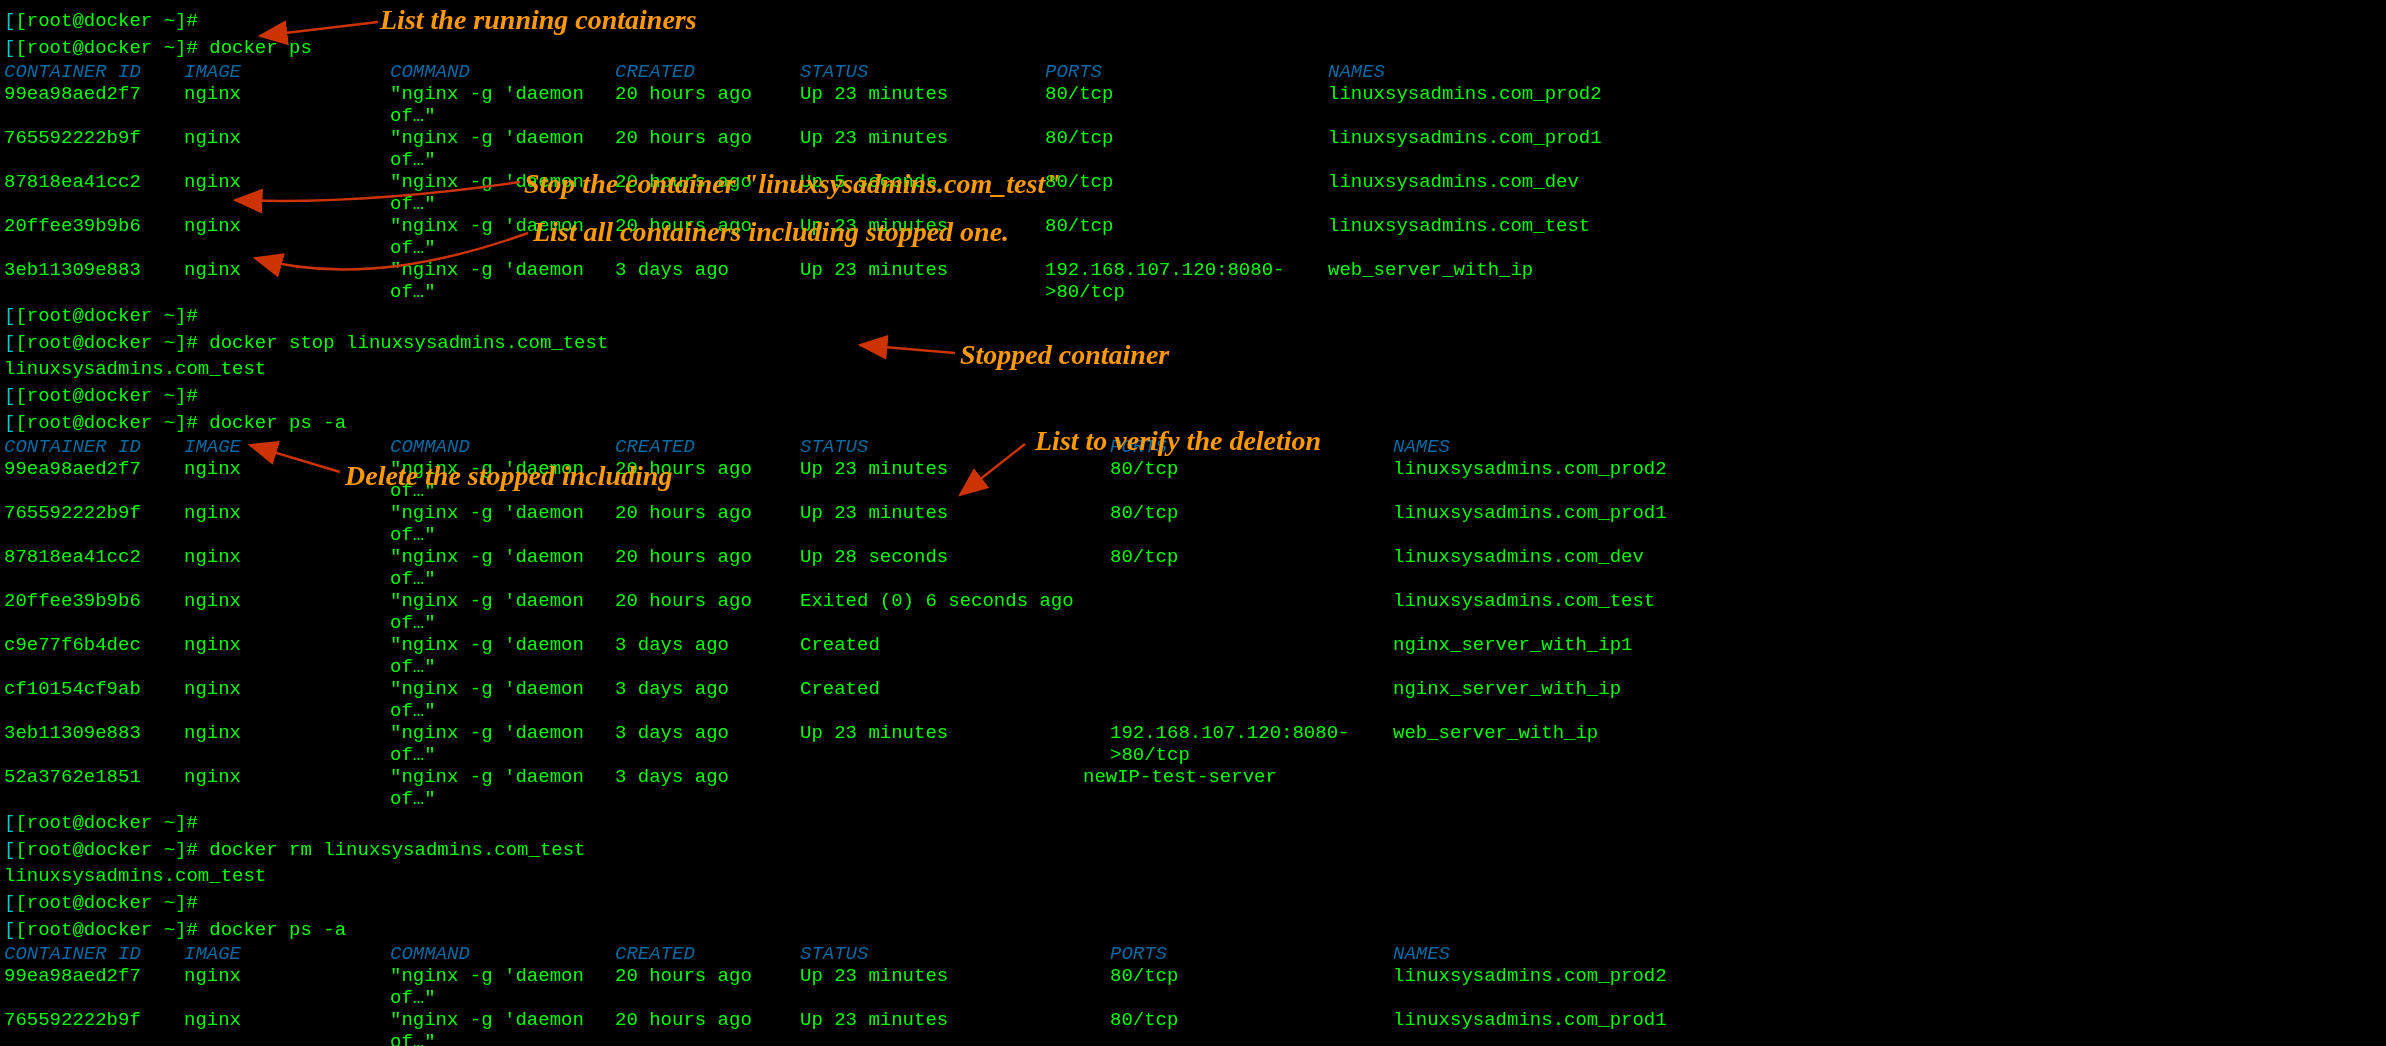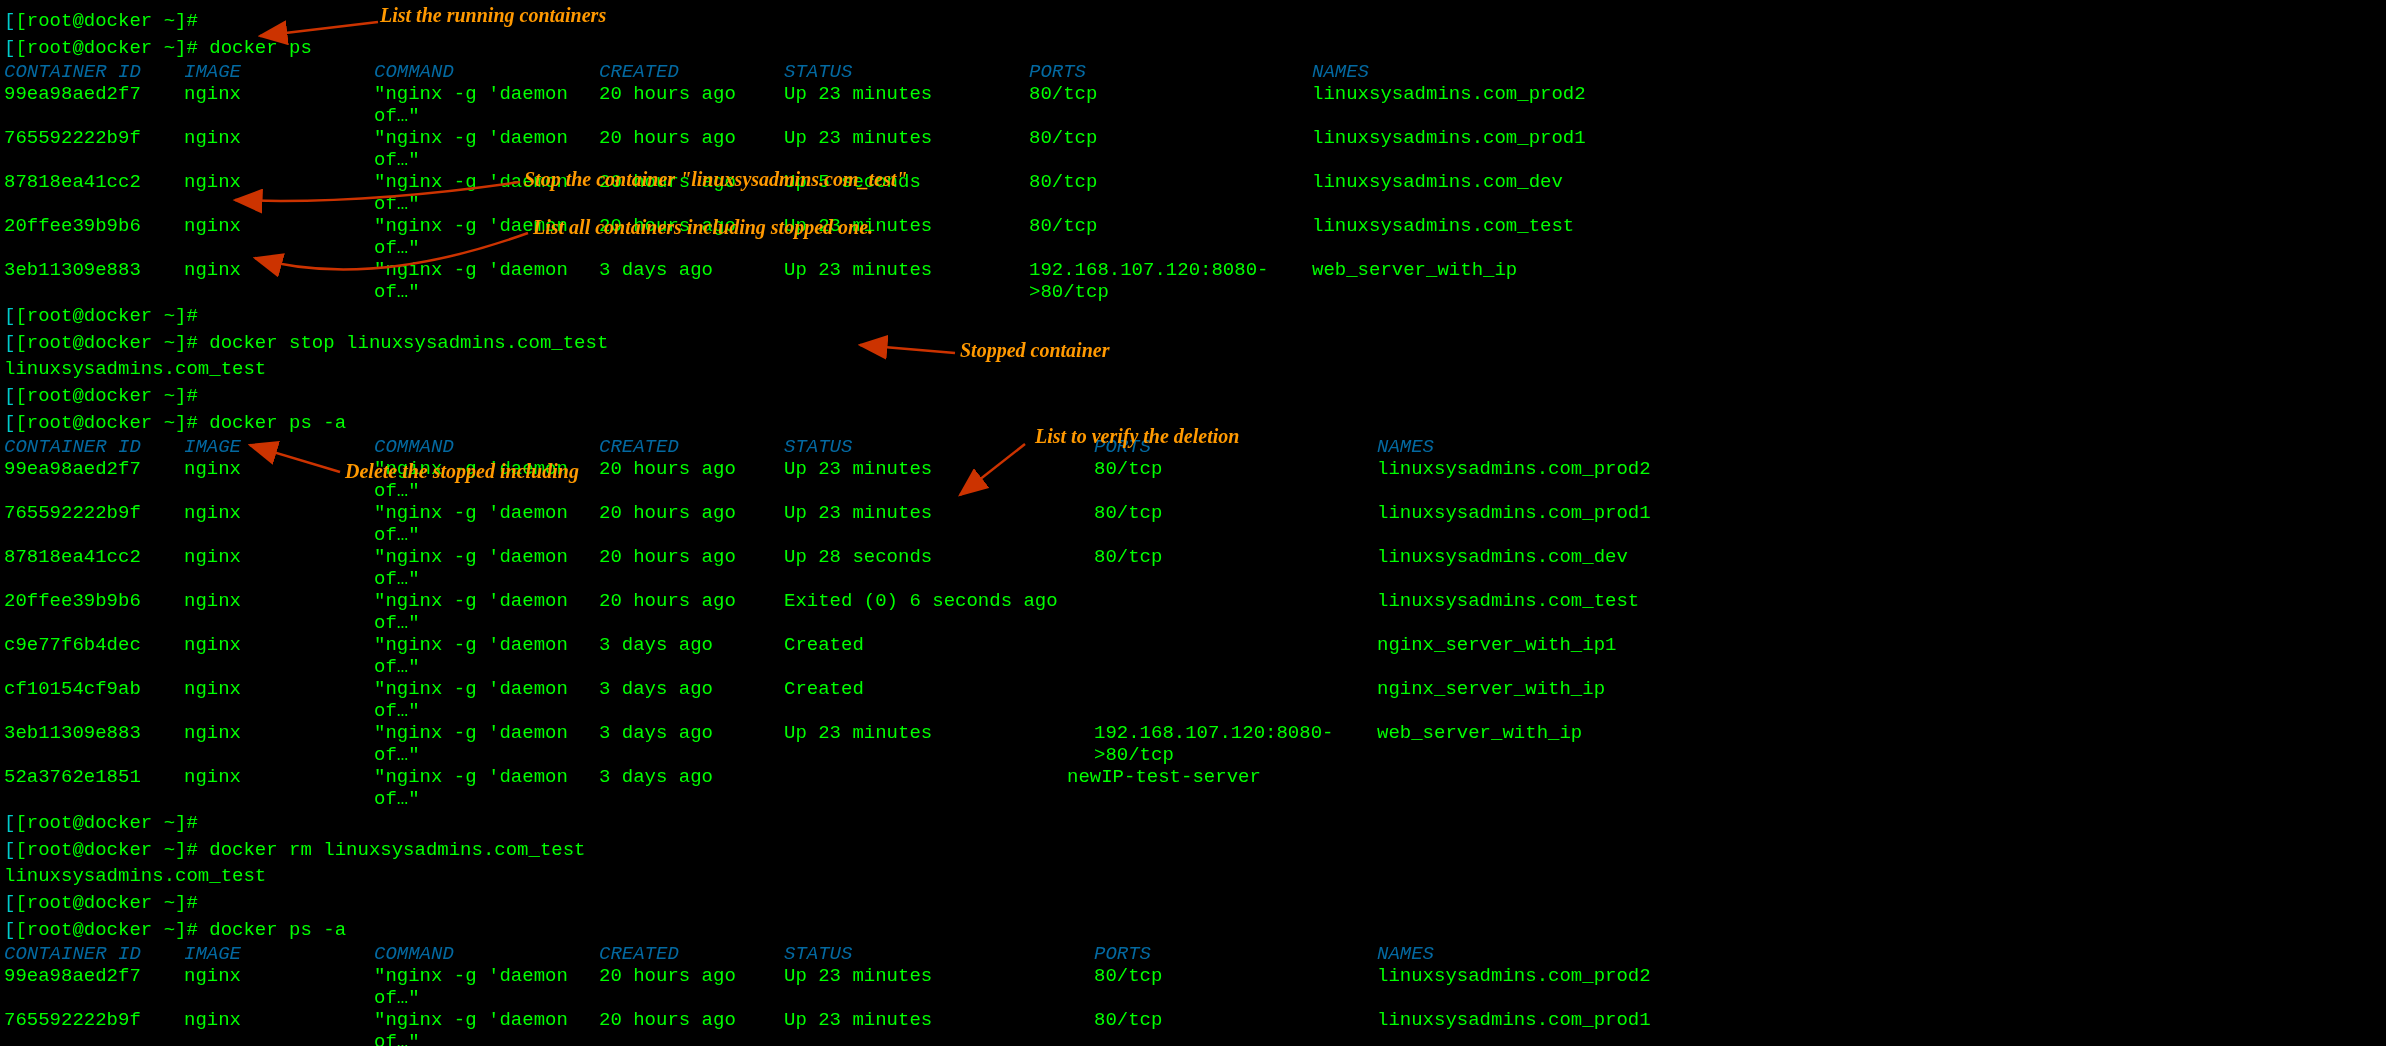--- a/index.html
+++ b/index.html
@@ -15,35 +15,35 @@
       overflow: hidden;
     }
     .line { white-space: pre; line-height: 1.4; }
     .prompt-bracket { color: #00cccc; }
     .prompt-user { color: #00ff00; }
     .cmd { color: #00ff00; }
     .header-row { color: #0369a1; display: flex; font-style: italic; }
     .data-row { color: #00ff00; display: flex; }
     .col-id { width: 180px; }
     .col-image { width: 190px; }
-    .col-command { width: 225px; }
+    .col-command { width: 225px; margin-left: 16px; }
     .col-created { width: 185px; }
     .col-status { width: 245px; }
     .col-ports { width: 283px; }
     .col-names { flex: 1; }
     .wide .col-status { width: 310px; }
     .wide .col-ports { width: 283px; }
     
     .annotation {
       position: absolute;
       color: #ff9900;
       font-family: Georgia, serif;
       font-style: italic;
       font-weight: bold;
-      font-size: 20px;
+      font-size: 28px;
       pointer-events: none;
     }
     svg.arrows {
       position: absolute;
       top: 0;
       left: 0;
       width: 2386px;
       height: 1046px;
       pointer-events: none;
     }

